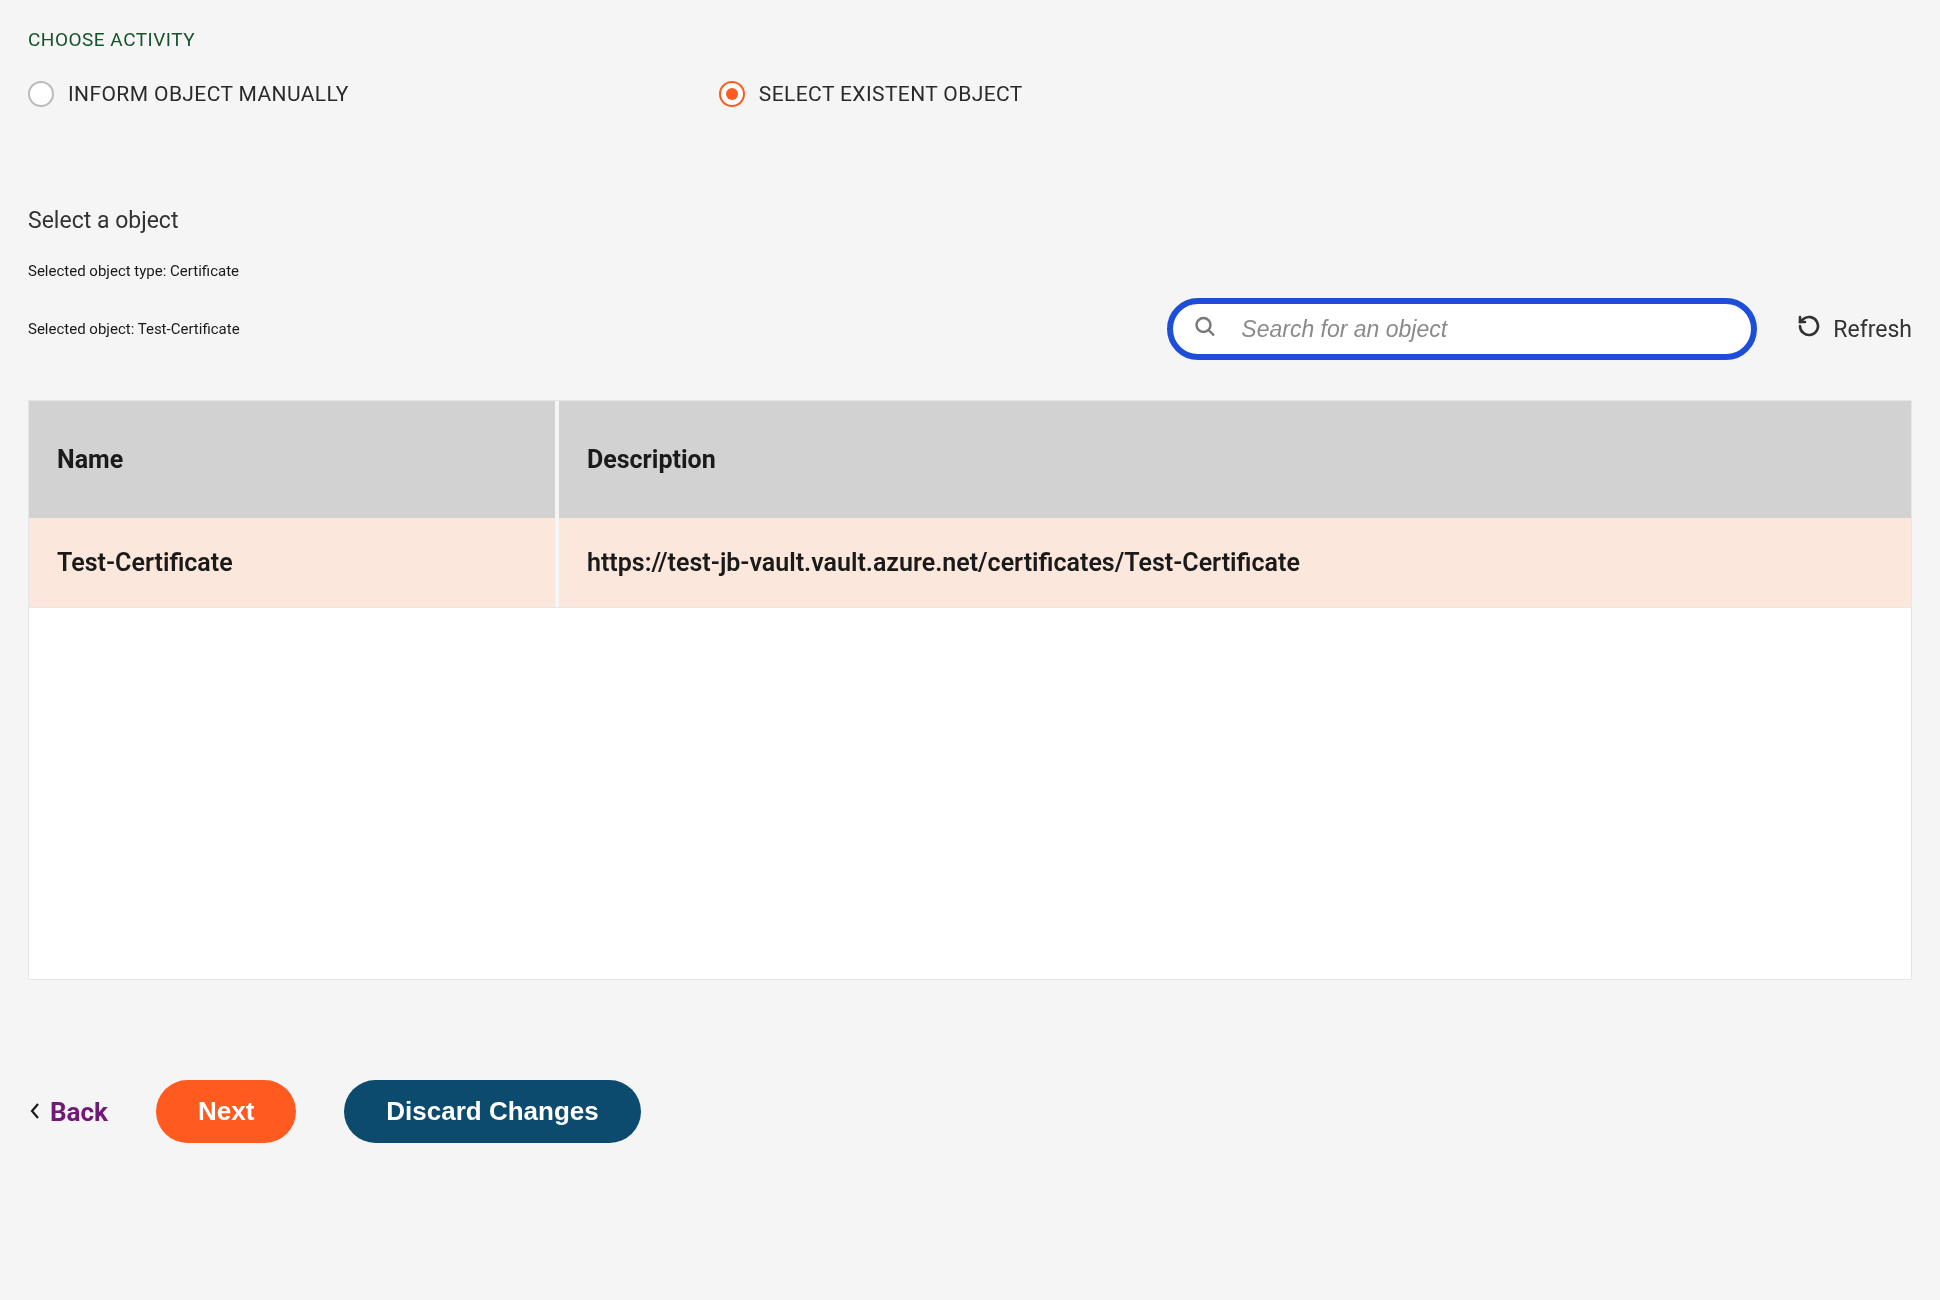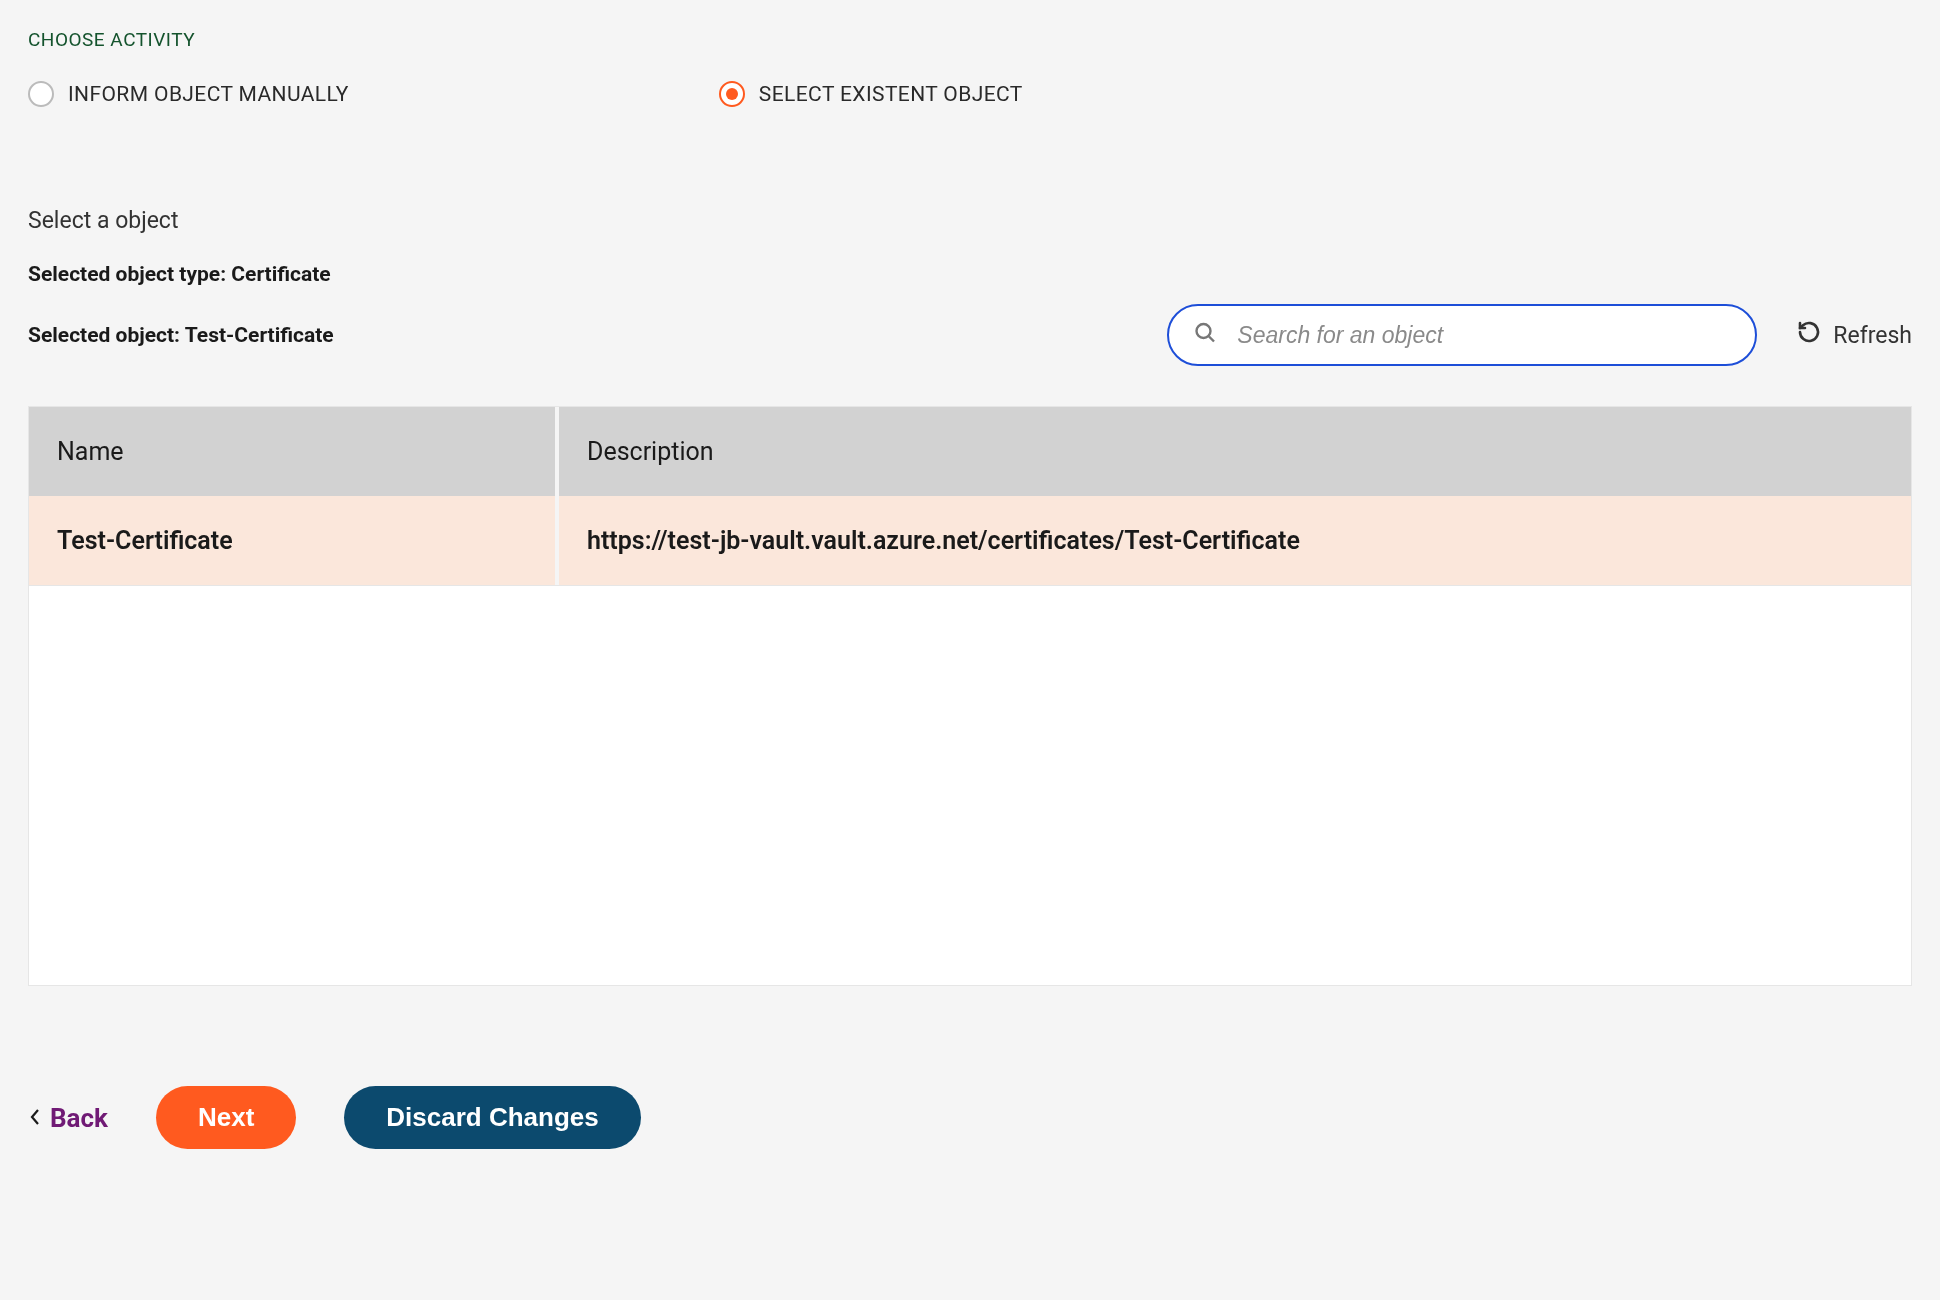--- a/index.html
+++ b/index.html
@@ -56,22 +56,22 @@
     font-size: 21px;
     letter-spacing: 0.4px;
     color: #2a2a2a;
   }
   .prompt-text {
     font-size: 23px;
     color: #333;
     margin-bottom: 28px;
   }
   .meta-line {
-    font-size: 21px;
-    font-weight: 700;
+    font-size: 15px;
+    font-weight: 400;
     color: #1a1a1a;
     margin-bottom: 18px;
   }
   .meta-search-row {
     display: flex;
     align-items: center;
     justify-content: space-between;
     margin-bottom: 40px;
   }
   .meta-left {
@@ -82,21 +82,21 @@
     align-items: center;
     gap: 40px;
   }
   .search-wrap {
     position: relative;
     width: 590px;
   }
   .search-input {
     width: 100%;
     height: 62px;
-    border: 2px solid #1d4ed8;
+    border: 6px solid #1d4ed8;
     border-radius: 34px;
     padding: 0 24px 0 68px;
     font-size: 23px;
     font-style: italic;
     color: #555;
     outline: none;
     background: #fff;
   }
   .search-input::placeholder {
     color: #8a8a8a;
@@ -122,23 +122,23 @@
     background: #fff;
     height: 580px;
     display: flex;
     flex-direction: column;
   }
   .table-header {
     display: flex;
     background: #d2d2d2;
   }
   .th {
-    padding: 30px 28px;
+    padding: 44px 28px;
     font-size: 25px;
-    font-weight: 400;
+    font-weight: 700;
     color: #1a1a1a;
   }
   .col-name {
     width: 530px;
     border-right: 4px solid #f5f5f5;
   }
   .col-desc {
     flex: 1;
   }
   .table-body {

